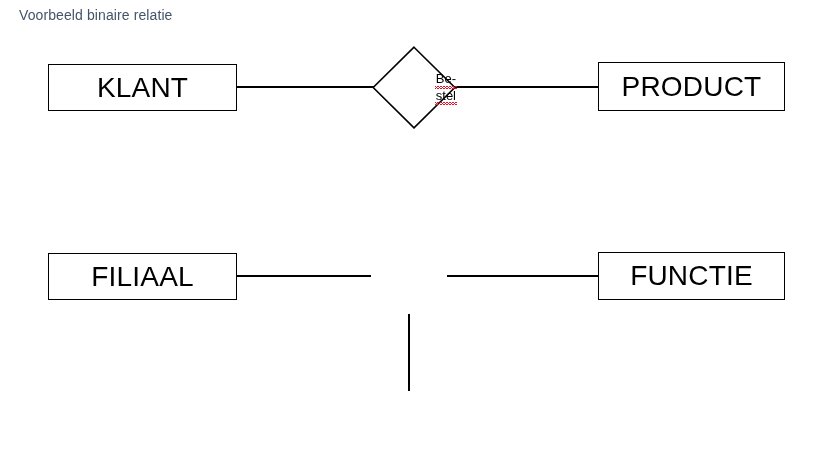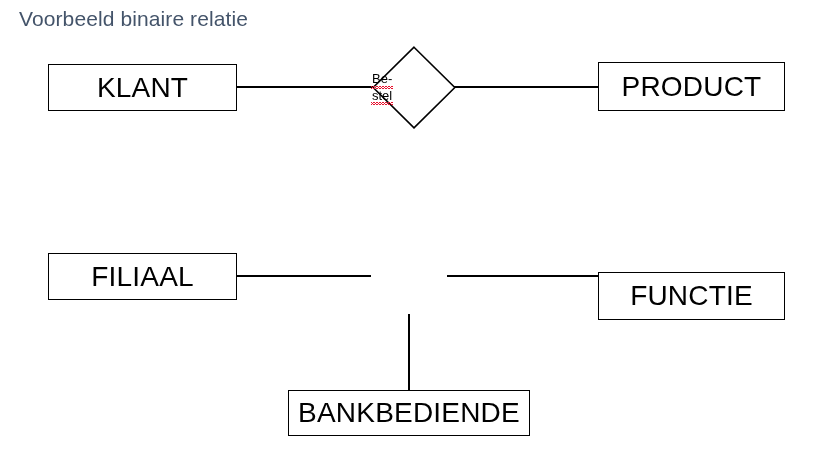--- a/index.html
+++ b/index.html
@@ -17,21 +17,21 @@
     width: 817px;
     height: 459px;
     background: #ffffff;
     overflow: hidden;
   }
 
   
   .section-heading {
     position: absolute;
     font-family: "Liberation Sans", sans-serif;
-    font-size: 21px;
+    font-size: 14px;
     font-weight: 400;
     color: #44546A;
     letter-spacing: 0.1px;
     white-space: nowrap;
   }
   #heading-binary  { left: 19px; top: 7px; }
   #heading-ternary { left: 19px; top: 193px; }
 
   
   .entity-box {
@@ -50,21 +50,21 @@
     font-weight: 400;
     color: #000000;
     line-height: 1;
     white-space: nowrap;
     letter-spacing: 0.2px;
   }
 
   #box-klant        { left: 48px;  top: 64px;  width: 189px; height: 47px; }
   #box-product      { left: 598px; top: 62px;  width: 187px; height: 49px; }
   #box-filiaal      { left: 48px;  top: 253px; width: 189px; height: 47px; }
-  #box-functie      { left: 598px; top: 252px; width: 187px; height: 48px; margin-top: 20px; }
+  #box-functie      { left: 598px; top: 252px; width: 187px; height: 48px; }
   #box-bankbediende { left: 288px; top: 390px; width: 242px; height: 46px; }
 
   
   .diamond-wrap {
     position: absolute;
     z-index: 3;
   }
   .diamond-wrap svg {
     position: absolute;
     left: 0;
@@ -72,21 +72,21 @@
     overflow: visible;
   }
   .diamond-text {
     position: absolute;
     left: 0;
     top: 0;
     width: 100%;
     height: 100%;
     display: flex;
     flex-direction: column;
-    align-items: flex-start;
+    align-items: flex-end;
     justify-content: center;
     pointer-events: none;
   }
   .diamond-line {
     font-family: "Liberation Sans", sans-serif;
     font-size: 13px;
     color: #000000;
     line-height: 1.22;
     white-space: nowrap;
   }
@@ -162,18 +162,15 @@
   <div class="connector vertical" id="line-werkt-bankbediende"></div>
 
   <div class="entity-box" id="box-filiaal">
     <span class="entity-label">FILIAAL</span>
   </div>
 
   <div class="entity-box" id="box-functie">
     <span class="entity-label">FUNCTIE</span>
   </div>
 
-  <div class="entity-box" id="box-bankbediende">
-    <span class="entity-label">BANKBEDIENDE</span>
-  </div>
 
 
 </div>
 
 </body></html>

